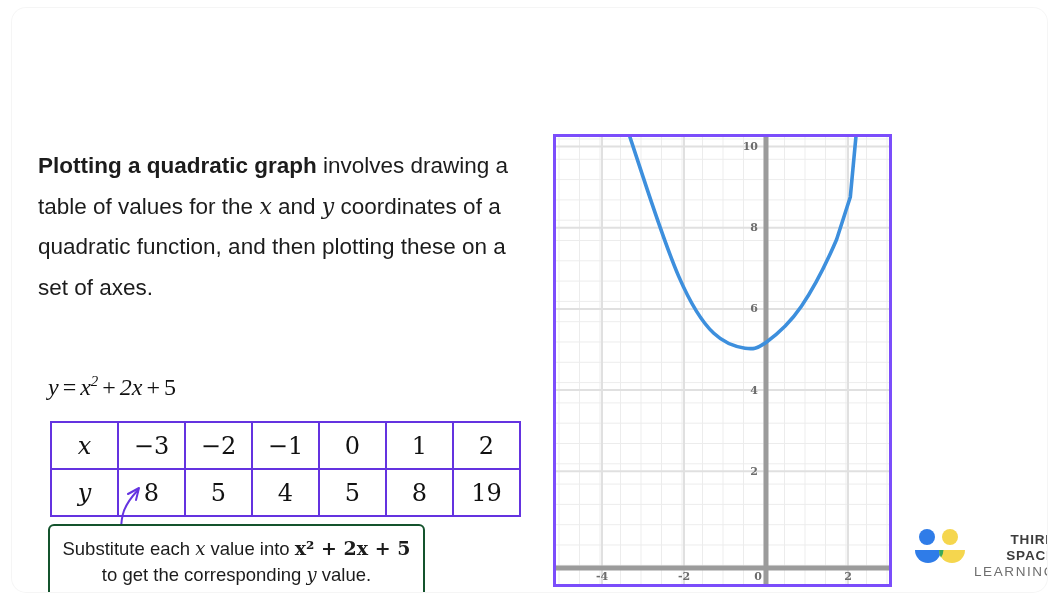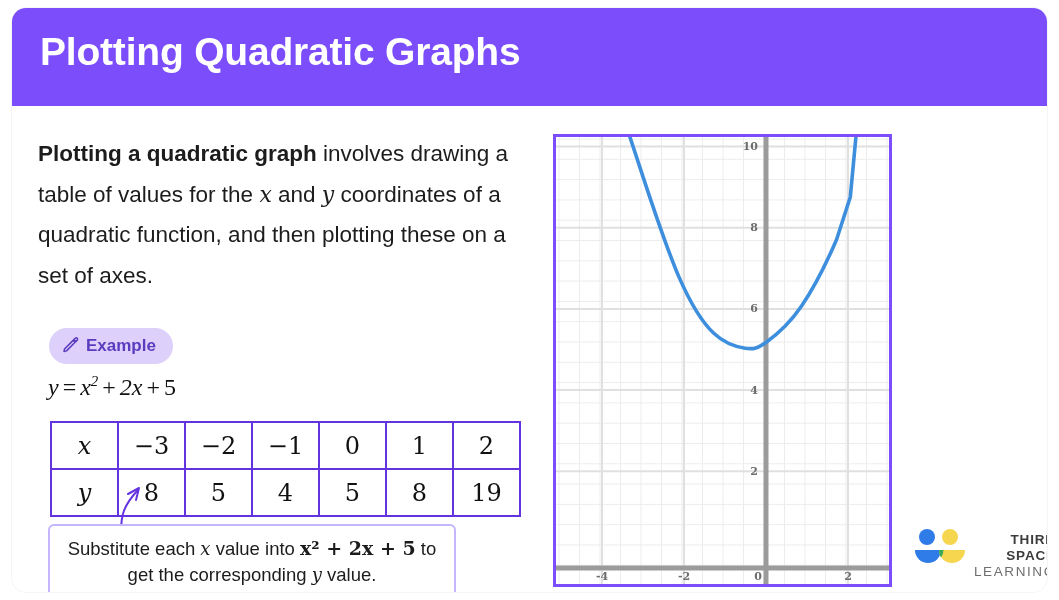--- a/index.html
+++ b/index.html
@@ -42,21 +42,21 @@
     font-weight: bold;
     color: #ffffff;
     letter-spacing: -0.2px;
     white-space: nowrap;
   }
 
   
   .intro {
     position: absolute;
     left: 26px;
-    top: 126px;
+    top: 138px;
     width: 500px;
     font-size: 22.5px;
     line-height: 40.5px;
     color: #1c1c1c;
   }
   .intro b { font-weight: bold; }
   .mathvar {
     font-family: "DejaVu Serif", serif;
     font-style: italic;
     font-size: 22px;
@@ -125,23 +125,23 @@
   .arrow-svg {
     position: absolute;
     left: 98px;
     top: 458px;
     overflow: visible;
   }
   .caption {
     position: absolute;
     left: 36px;
     top: 516px;
-    width: 408px;
+    width: 377px;
     box-sizing: border-box;
-    border: 2px solid #c4b5fd;
+    border: 2px solid #14532d;
     border-radius: 6px;
     background: #ffffff;
     padding: 9px 10px 11px 10px;
     text-align: center;
     font-size: 18.5px;
     line-height: 26px;
     color: #1c1c1c;
   }
   .caption .mathvar { font-size: 18px; }
   .caption .mini-eq {
@@ -195,35 +195,23 @@
     color: #6e6e6e;
     letter-spacing: 1.6px;
     line-height: 16px;
   }
 </style>
 </head>
 <body>
 
 <div class="page">
 
-  <div class="header">
-    <div class="header-title">Plotting Quadratic Graphs</div>
-  </div>
 
   <div class="intro"><b>Plotting a quadratic graph</b><span> involves drawing a table of values for the </span><span class="mathvar">x</span><span> and </span><span class="mathvar">y</span><span> coordinates of a quadratic function, and then plotting these on a set of axes.</span></div>
 
-  <div class="example-pill">
-    <span class="pencil-icon">
-      <svg width="17" height="17" viewBox="0 0 20 20">
-        <path d="M3 15.2 L13.1 5.1 L15.4 7.4 L5.3 17.5 L2.4 18.1 Z" fill="none" stroke="#5b3bbf" stroke-width="1.8" stroke-linejoin="round"></path>
-        <path d="M13.9 4.3 L15.6 2.6 A1.6 1.6 0 0 1 17.9 4.9 L16.2 6.6 Z" fill="none" stroke="#5b3bbf" stroke-width="1.8" stroke-linejoin="round"></path>
-      </svg>
-    </span>
-    <span class="label">Example</span>
-  </div>
 
   <div class="equation"><span class="eqn-i">y</span><span class="op">=</span><span class="eqn-i">x</span><span class="sup">2</span><span class="op">+</span><span class="eqn-i">2x</span><span class="op">+</span><span>5</span></div>
 
   <table class="vtable">
     <tbody>
         <tr>
       <td class="head">x</td>
       <td class="cell">−3</td>
       <td class="cell">−2</td>
       <td class="cell">−1</td>

